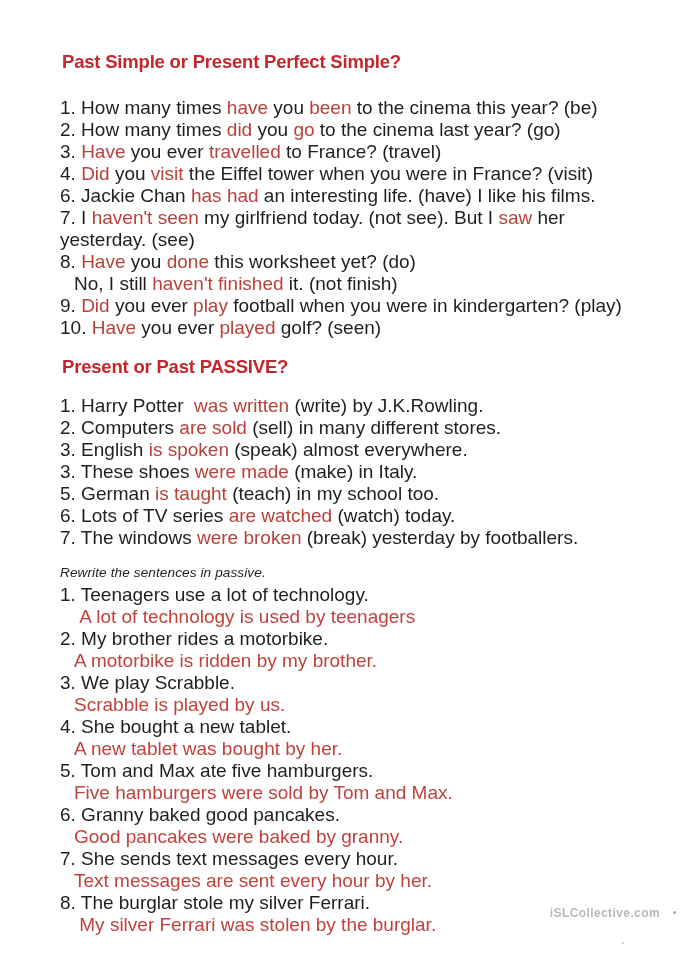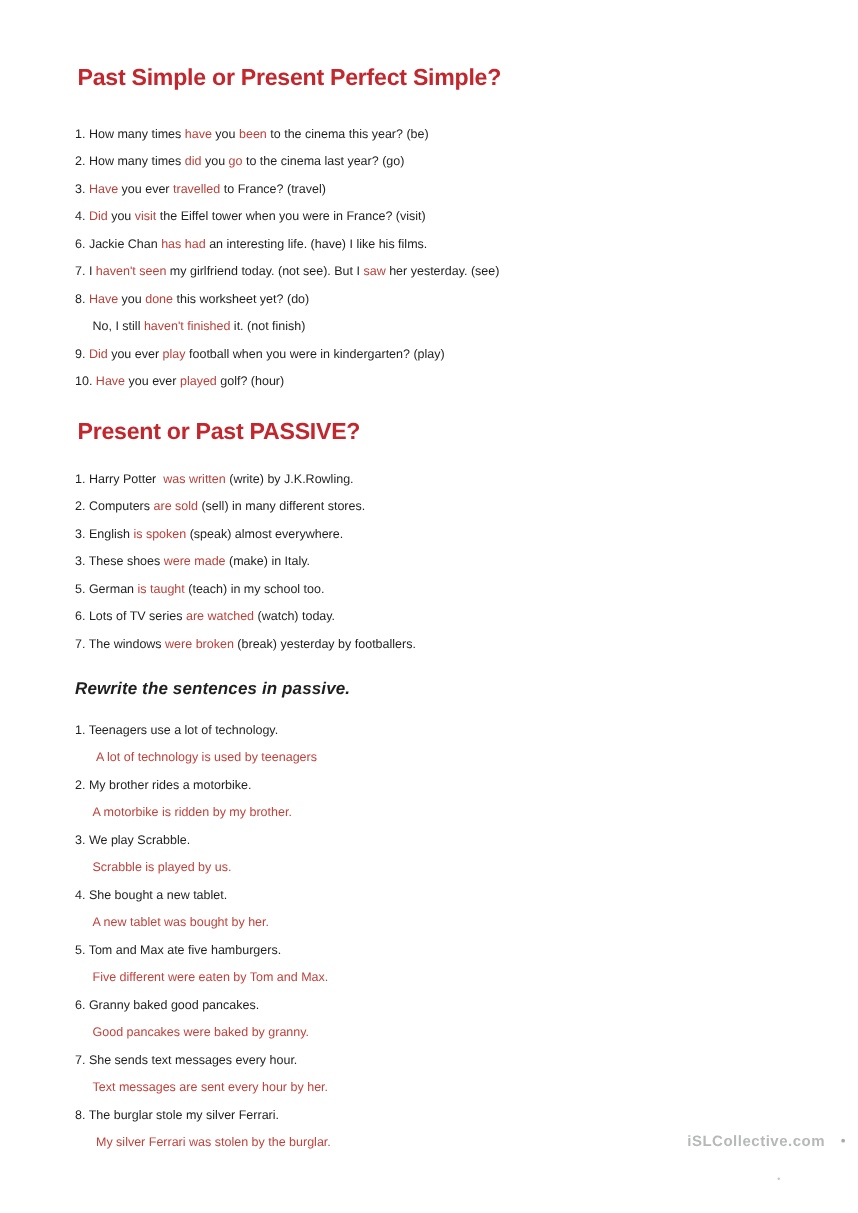--- a/index.html
+++ b/index.html
@@ -30,38 +30,37 @@
     letter-spacing:-0.2px;
     color:var(--heading-red);
     margin-left:2px;
     margin-bottom:22px;
   }
   .heading.gap-top{
     margin-top:15px;
     margin-bottom:15px;
   }
   .lines{
-    font-size:10px;
-    margin-top:12px;
+    font-size:19px;
   }
   .line{
     line-height:22px;
     white-space:pre-wrap;
   }
   .line.indent{
     padding-left:14px;
   }
   .line span.red{ color:var(--word-red); }
   .line.answer span.red{ color:var(--answer-red); }
   .instruction{
     margin-top:13px;
     font-size:13.6px;
     line-height:22px;
     font-style:italic;
-    font-weight:700;
+    font-weight:400;
     letter-spacing:0.1px;
   }
   .watermark{
     position:absolute;
     right:26px;
     bottom:36px;
     font-size:12px;
     font-weight:700;
     letter-spacing:0.4px;
     color:var(--watermark-gray);
@@ -85,21 +84,21 @@
     <div class="lines">
         <div class="line"><span class="blk">1. How many times </span><span class="red">have</span><span class="blk"> you </span><span class="red">been</span><span class="blk"> to the cinema this year? (be)</span></div>
         <div class="line"><span class="blk">2. How many times </span><span class="red">did</span><span class="blk"> you </span><span class="red">go</span><span class="blk"> to the cinema last year? (go)</span></div>
         <div class="line"><span class="blk">3. </span><span class="red">Have</span><span class="blk"> you ever </span><span class="red">travelled</span><span class="blk"> to France? (travel)</span></div>
         <div class="line"><span class="blk">4. </span><span class="red">Did</span><span class="blk"> you </span><span class="red">visit</span><span class="blk"> the Eiffel tower when you were in France? (visit)</span></div>
         <div class="line"><span class="blk">6. Jackie Chan </span><span class="red">has had</span><span class="blk"> an interesting life. (have) I like his films.</span></div>
         <div class="line"><span class="blk">7. I </span><span class="red">haven't seen</span><span class="blk"> my girlfriend today. (not see). But I </span><span class="red">saw</span><span class="blk"> her yesterday. (see)</span></div>
         <div class="line"><span class="blk">8. </span><span class="red">Have</span><span class="blk"> you </span><span class="red">done</span><span class="blk"> this worksheet yet? (do)</span></div>
         <div class="line indent"><span class="blk">No, I still </span><span class="red">haven't finished</span><span class="blk"> it. (not finish)</span></div>
         <div class="line"><span class="blk">9. </span><span class="red">Did</span><span class="blk"> you ever </span><span class="red">play</span><span class="blk"> football when you were in kindergarten? (play)</span></div>
-        <div class="line"><span class="blk">10. </span><span class="red">Have</span><span class="blk"> you ever </span><span class="red">played</span><span class="blk"> golf? (hour)</span></div>
+        <div class="line"><span class="blk">10. </span><span class="red">Have</span><span class="blk"> you ever </span><span class="red">played</span><span class="blk"> golf? (seen)</span></div>
       </div>
 
     <h1 class="heading gap-top">Present or Past PASSIVE?</h1>
 
     <div class="lines">
         <div class="line"><span class="blk">1. Harry Potter  </span><span class="red">was written</span><span class="blk"> (write) by J.K.Rowling.</span></div>
         <div class="line"><span class="blk">2. Computers </span><span class="red">are sold</span><span class="blk"> (sell) in many different stores.</span></div>
         <div class="line"><span class="blk">3. English </span><span class="red">is spoken</span><span class="blk"> (speak) almost everywhere.</span></div>
         <div class="line"><span class="blk">3. These shoes </span><span class="red">were made</span><span class="blk"> (make) in Italy.</span></div>
         <div class="line"><span class="blk">5. German </span><span class="red">is taught</span><span class="blk"> (teach) in my school too.</span></div>
@@ -112,21 +111,21 @@
     <div class="lines">
         <div class="line"><span class="blk">1. Teenagers use a lot of technology.</span></div>
         <div class="line indent answer"><span class="red"> A lot of technology is used by teenagers</span></div>
         <div class="line"><span class="blk">2. My brother rides a motorbike.</span></div>
         <div class="line indent answer"><span class="red">A motorbike is ridden by my brother.</span></div>
         <div class="line"><span class="blk">3. We play Scrabble.</span></div>
         <div class="line indent answer"><span class="red">Scrabble is played by us.</span></div>
         <div class="line"><span class="blk">4. She bought a new tablet.</span></div>
         <div class="line indent answer"><span class="red">A new tablet was bought by her.</span></div>
         <div class="line"><span class="blk">5. Tom and Max ate five hamburgers.</span></div>
-        <div class="line indent answer"><span class="red">Five different were eaten by Tom and Max.</span></div>
+        <div class="line indent answer"><span class="red">Five hamburgers were sold by Tom and Max.</span></div>
         <div class="line"><span class="blk">6. Granny baked good pancakes.</span></div>
         <div class="line indent answer"><span class="red">Good pancakes were baked by granny.</span></div>
         <div class="line"><span class="blk">7. She sends text messages every hour.</span></div>
         <div class="line indent answer"><span class="red">Text messages are sent every hour by her.</span></div>
         <div class="line"><span class="blk">8. The burglar stole my silver Ferrari.</span></div>
         <div class="line indent answer"><span class="red"> My silver Ferrari was stolen by the burglar.</span></div>
       </div>
   </div>
 
   <div class="watermark">iSLCollective.com</div>

